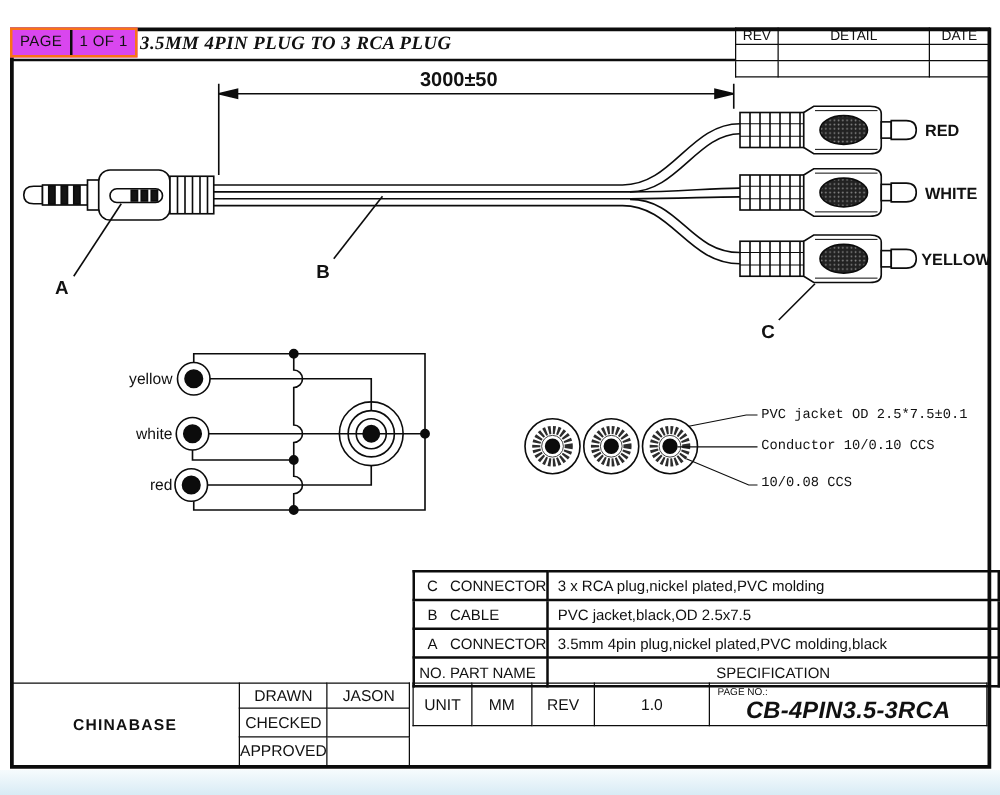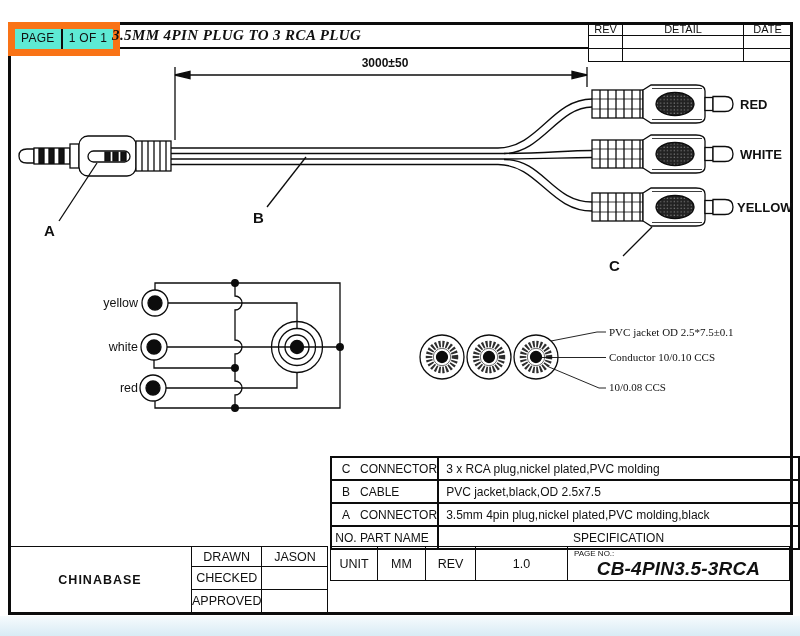--- a/index.html
+++ b/index.html
@@ -9,36 +9,36 @@
     font-family:"Liberation Sans", sans-serif;
     color:#111;
   }
   .abs{position:absolute;}
   
   .frame{left:8px;top:22px;width:779px;height:587px;border:3px solid #0c0c0c;}
   
   .bottom-strip{left:0;top:616px;width:800px;height:20px;
     background:linear-gradient(#f6fbfd,#d8ebf5);}
   
-  .pagebox{left:8px;top:22px;display:flex;border:7px solid #f97316;background:#5eead4;height:20px;}
+  .pagebox{left:8px;top:22px;display:flex;border:2px solid #f97316;background:#d946ef;height:20px;}
   .pagebox .cell{padding:2px 6px 0 6px;font-size:12px;letter-spacing:.3px;}
   .pagebox .cell:first-child{border-right:2.5px solid #0c0c0c;}
   .sheet-title{left:112px;top:27px;font-size:15px;font-weight:bold;font-style:italic;letter-spacing:.4px;white-space:nowrap;font-family:Liberation Serif, serif;}
   
   table{border-collapse:collapse;table-layout:fixed;}
   td{border:1.6px solid #0c0c0c;padding:0;font-size:12px;overflow:hidden;white-space:nowrap;}
   .rev-table{left:588px;top:22px;}
   .rev-table td{height:12px;text-align:center;font-size:11px;}
   
   .lbl{white-space:nowrap;}
-  .dim-label{left:325px;top:56px;width:120px;text-align:center;font-size:12px;font-weight:600;}
+  .dim-label{left:307px;top:56px;width:120px;text-align:center;font-size:16px;font-weight:600;}
   .callout{font-size:15px;font-weight:bold;}
   .conn-label{font-size:13px;font-weight:bold;}
   .jack-label{font-size:12.5px;width:44px;text-align:right;}
-  .xsec-label{font-family:Liberation Serif, serif;font-size:11px;}
+  .xsec-label{font-family:Liberation Mono, monospace;font-size:11px;}
   
   .spec-table{left:330px;top:456px;}
   .spec-table td{height:21px;border:2px solid #0c0c0c;}
   .spec-table .st-name{display:flex;align-items:center;}
   .spec-table .st-no{display:inline-block;width:28px;text-align:center;}
   .spec-table .st-part{display:inline-block;}
   .spec-table .st-spec{padding-left:7px;}
   .spec-table .st-spec-center{text-align:center;margin-top:24px;}
   
   .tb-left{left:8px;top:546px;}

